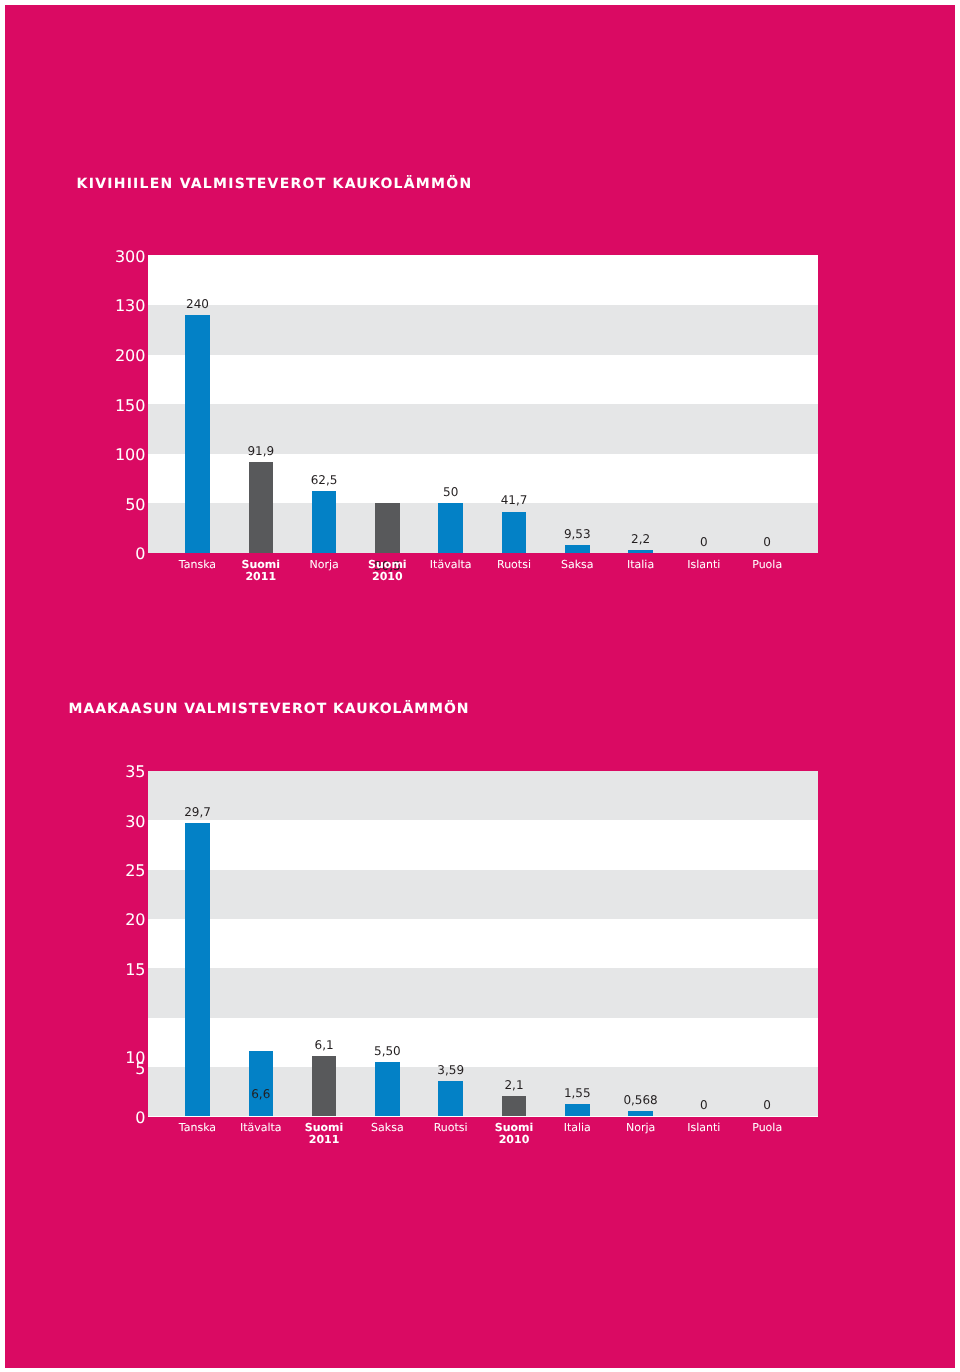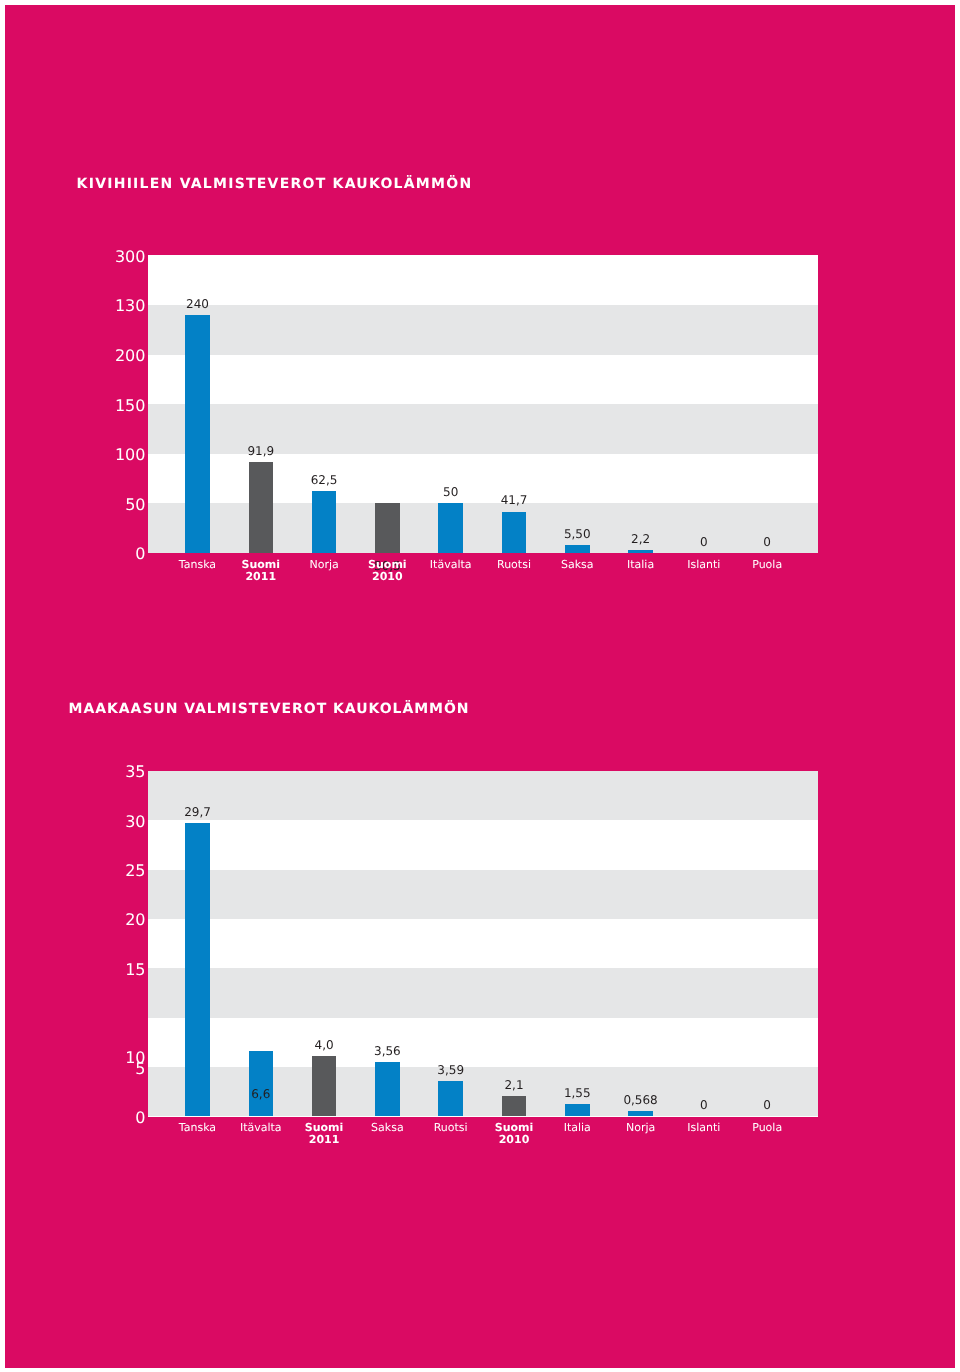--- a/index.html
+++ b/index.html
@@ -98,21 +98,21 @@
       <div class="bar" title="Ruotsi" style="left:353.75px; top:256.15px; width:24.5px; height:41.35px;"></div>
       <div class="bar" title="Saksa" style="left:417.05px; top:289.45px; width:24.5px; height:8.05px;"></div>
       <div class="bar" title="Italia" style="left:480.35px; top:294.92px; width:24.5px; height:2.58px;"></div>
     </div>
     <div class="vlabel" style="left:152.30px; top:292.20px;">240</div>
     <div class="vlabel" style="left:215.60px; top:439.07px;">91,9</div>
     <div class="vlabel" style="left:278.90px; top:468.22px;">62,5</div>
     <div class="vlabel" style="left:342.20px; top:509px;margin-top:45px;">50,5</div>
     <div class="vlabel" style="left:405.50px; top:480.62px;">50</div>
     <div class="vlabel" style="left:468.80px; top:488.85px;">41,7</div>
-    <div class="vlabel" style="left:532.10px; top:522.15px;">5,50</div>
+    <div class="vlabel" style="left:532.10px; top:522.15px;">9,53</div>
     <div class="vlabel" style="left:595.40px; top:527.62px;">2,2</div>
     <div class="vlabel" style="left:658.70px; top:530.20px;">0</div>
     <div class="vlabel" style="left:722.00px; top:530.20px;">0</div>
     <div class="ytick" style="left:40.30px; top:539.80px;">0</div>
     <div class="ytick" style="left:40.30px; top:490.22px;">50</div>
     <div class="ytick" style="left:40.30px; top:440.63px;">100</div>
     <div class="ytick" style="left:40.30px; top:391.05px;">150</div>
     <div class="ytick" style="left:40.30px; top:341.47px;">200</div>
     <div class="ytick" style="left:40.30px; top:291.88px;">130</div>
     <div class="ytick" style="left:40.30px; top:242.30px;">300</div>
@@ -139,22 +139,22 @@
       <div class="bar" title="Itävalta" style="left:100.55px; top:280.35px; width:24.5px; height:65.15px;"></div>
       <div class="bar hl" title="Suomi 2011" style="left:163.85px; top:285.28px; width:24.5px; height:60.22px;"></div>
       <div class="bar" title="Saksa" style="left:227.15px; top:291.21px; width:24.5px; height:54.29px;"></div>
       <div class="bar" title="Ruotsi" style="left:290.45px; top:310.06px; width:24.5px; height:35.44px;"></div>
       <div class="bar hl" title="Suomi 2010" style="left:353.75px; top:324.77px; width:24.5px; height:20.73px;"></div>
       <div class="bar" title="Italia" style="left:417.05px; top:333.16px; width:24.5px; height:12.34px;"></div>
       <div class="bar" title="Norja" style="left:480.35px; top:339.89px; width:24.5px; height:5.61px;"></div>
     </div>
     <div class="vlabel" style="left:152.30px; top:800.62px;">29,7</div>
     <div class="vlabel" style="left:215.60px; top:1082px;">6,6</div>
-    <div class="vlabel" style="left:278.90px; top:1033.58px;">4,0</div>
-    <div class="vlabel" style="left:342.20px; top:1039.51px;">3,56</div>
+    <div class="vlabel" style="left:278.90px; top:1033.58px;">6,1</div>
+    <div class="vlabel" style="left:342.20px; top:1039.51px;">5,50</div>
     <div class="vlabel" style="left:405.50px; top:1058.36px;">3,59</div>
     <div class="vlabel" style="left:468.80px; top:1073.07px;">2,1</div>
     <div class="vlabel" style="left:532.10px; top:1081.46px;">1,55</div>
     <div class="vlabel" style="left:595.40px; top:1088.19px;">0,568</div>
     <div class="vlabel" style="left:658.70px; top:1093.80px;">0</div>
     <div class="vlabel" style="left:722.00px; top:1093.80px;">0</div>
     <div class="ytick" style="left:40.30px; top:1103.40px;">0</div>
     <div class="ytick" style="left:40.30px; top:1054.04px;">5</div>
     <div class="ytick" style="left:40.30px; top:1004.69px;margin-top:39px;">10</div>
     <div class="ytick" style="left:40.30px; top:955.33px;">15</div>

